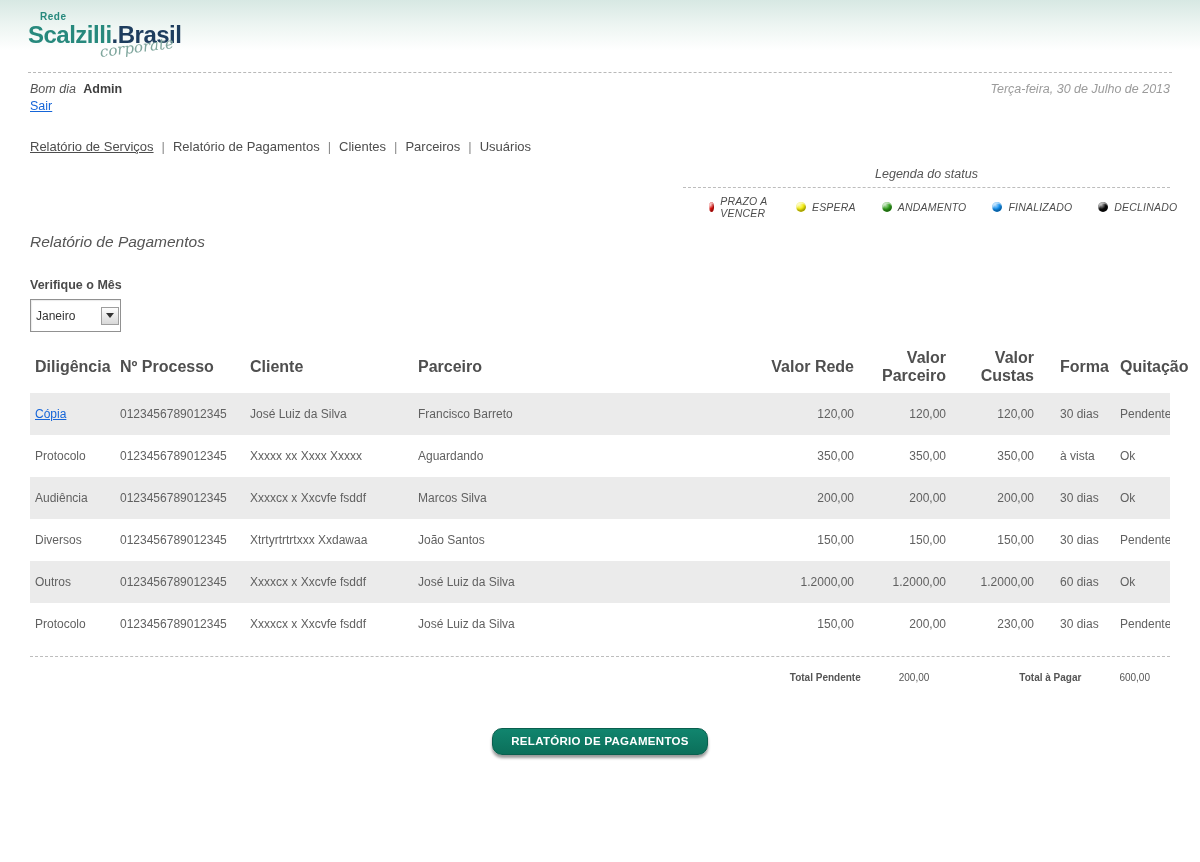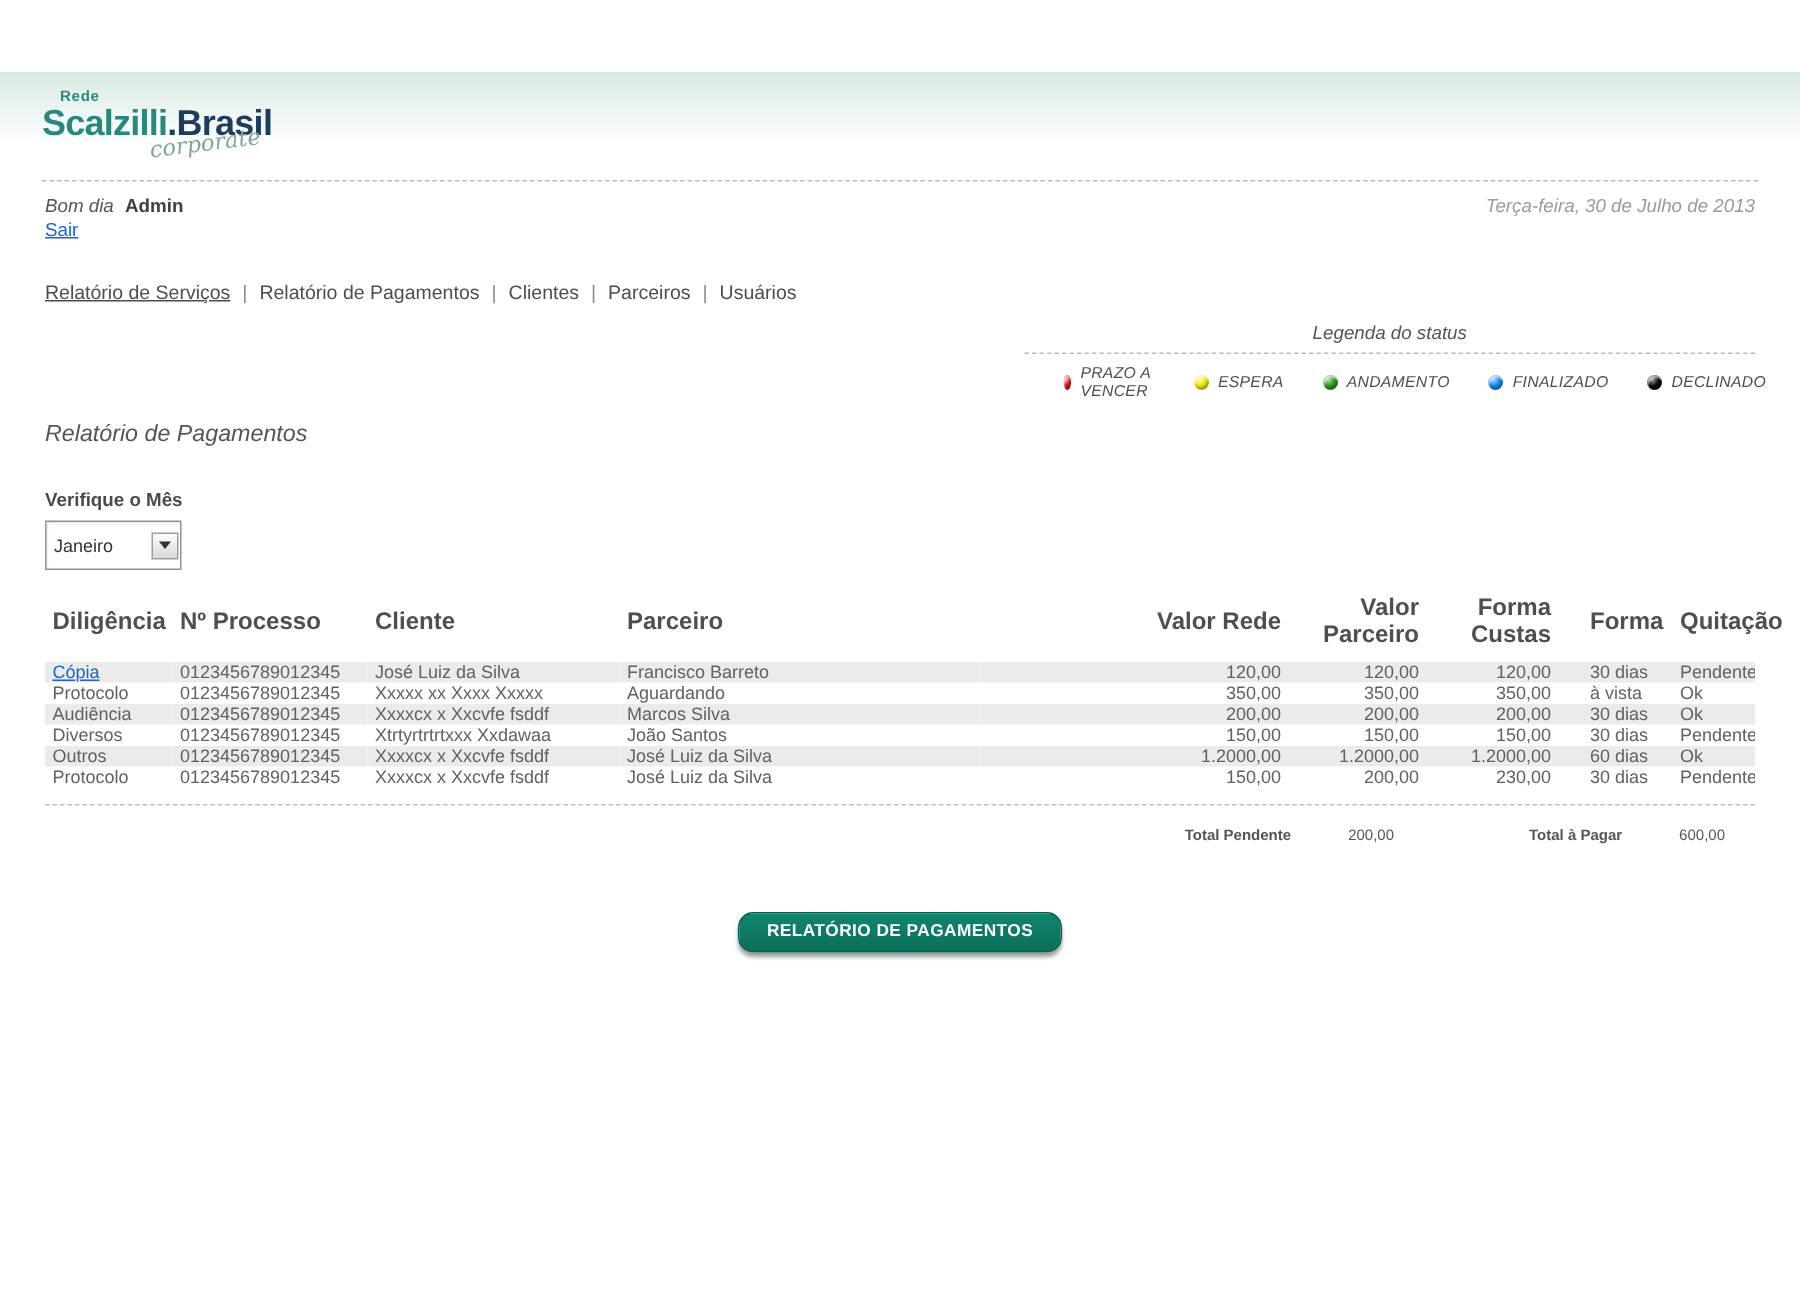--- a/index.html
+++ b/index.html
@@ -1,20 +1,20 @@
 <!DOCTYPE html>
 <html><head>
 <meta charset="utf-8">
 <style>
   * { margin:0; padding:0; box-sizing:border-box; }
   html,body { width:1200px; height:862px; background:#ffffff; font-family:"Liberation Sans", sans-serif; }
   .page { width:1200px; height:862px; overflow:hidden; background:#fff; }
 
   
-  .top-band { height:72px; background:linear-gradient(to bottom, #d7e8e3 0%, #edf5f2 35%, #ffffff 70%); position:relative;margin-top:48px; }
+  .top-band { height:72px; background:linear-gradient(to bottom, #d7e8e3 0%, #edf5f2 35%, #ffffff 70%); position:relative; }
   .content-pad { padding:0 30px; }
   .top-sep { border-top:1px dashed #b9b9b9; margin:0 28px; }
 
   .logo { position:absolute; left:28px; top:12px; line-height:1; }
   .logo-rede { display:block; font-size:10px; font-weight:bold; color:#27897d; margin-left:12px; letter-spacing:.5px; }
   .logo-main { font-size:24px; font-weight:bold; letter-spacing:-0.5px; margin-top:1px; }
   .logo-scalzilli { color:#27897d; }
   .logo-brasil { color:#1e3d5e; }
   .logo-corporate { font-family:"DejaVu Serif", serif; font-style:italic; font-size:15px; color:#7fa69d; margin-left:72px; margin-top:-2px; transform:rotate(-7deg); transform-origin:left center; width:90px; }
 
@@ -46,21 +46,21 @@
   .page-title { font-style:italic; font-weight:normal; font-size:15.5px; color:#555; margin-top:14px; }
   .month-label { font-size:12.5px; font-weight:bold; color:#4a4a4a; margin-top:27px; }
   .select { margin-top:7px; width:91px; height:33px; border:1px solid #919191; background:#fff; display:flex; align-items:center; justify-content:space-between; cursor:pointer; box-shadow:inset 1px 1px 1px rgba(0,0,0,.08); }
   .select-value { font-size:12px; color:#333; padding-left:5px; }
   .select-btn { width:18px; height:18px; margin-right:1px; border:1px solid #9e9e9e; background:linear-gradient(#fdfdfd,#d8d8d8); display:flex; align-items:center; justify-content:center; }
   .select-arrow { width:0; height:0; border-left:4px solid transparent; border-right:4px solid transparent; border-top:5px solid #333; }
 
   
   table.report { width:1140px; border-collapse:collapse; table-layout:fixed; margin-top:17px; font-size:12px; color:#616161; }
   table.report th { text-align:left; font-size:16px; font-weight:bold; color:#4f4f4f; padding:0 0 8px 5px; }
-  table.report td { height:14px; padding-left:5px; overflow:hidden; white-space:nowrap; }
+  table.report td { height:42px; padding-left:5px; overflow:hidden; white-space:nowrap; }
   table.report tr.alt td { background:#ebebeb; }
   table.report th.num, table.report td.num { text-align:right; padding-right:4px; padding-left:0; }
   table.report th.forma-col, table.report td.forma-col { padding-left:22px; }
   table.report th.quit-col, table.report td.quit-col { padding-left:10px; }
   td a.cell-link { color:#1565d8; text-decoration:underline; cursor:pointer; }
 
   .table-sep { border-top:1px dashed #bdbdbd; margin-top:11px; }
 
   
   .totals { display:flex; justify-content:flex-end; align-items:baseline; margin-top:15px; font-size:10px; color:#555; padding-right:20px; }
@@ -151,21 +151,21 @@
           <col style="width:60px">
       </colgroup>
       <thead>
           <tr>
             <th>Diligência</th>
             <th>Nº Processo</th>
             <th>Cliente</th>
             <th>Parceiro</th>
             <th class="num">Valor Rede</th>
             <th class="num">Valor Parceiro</th>
-            <th class="num">Forma Custas</th>
+            <th class="num">Valor Custas</th>
             <th class="forma-col">Forma</th>
             <th class="quit-col">Quitação</th>
           </tr>
         </thead>
       <tbody>
           <tr class="alt">
             <td><a class="cell-link">Cópia</a></td>
             <td>0123456789012345</td>
             <td>José Luiz da Silva</td>
             <td>Francisco Barreto</td>

